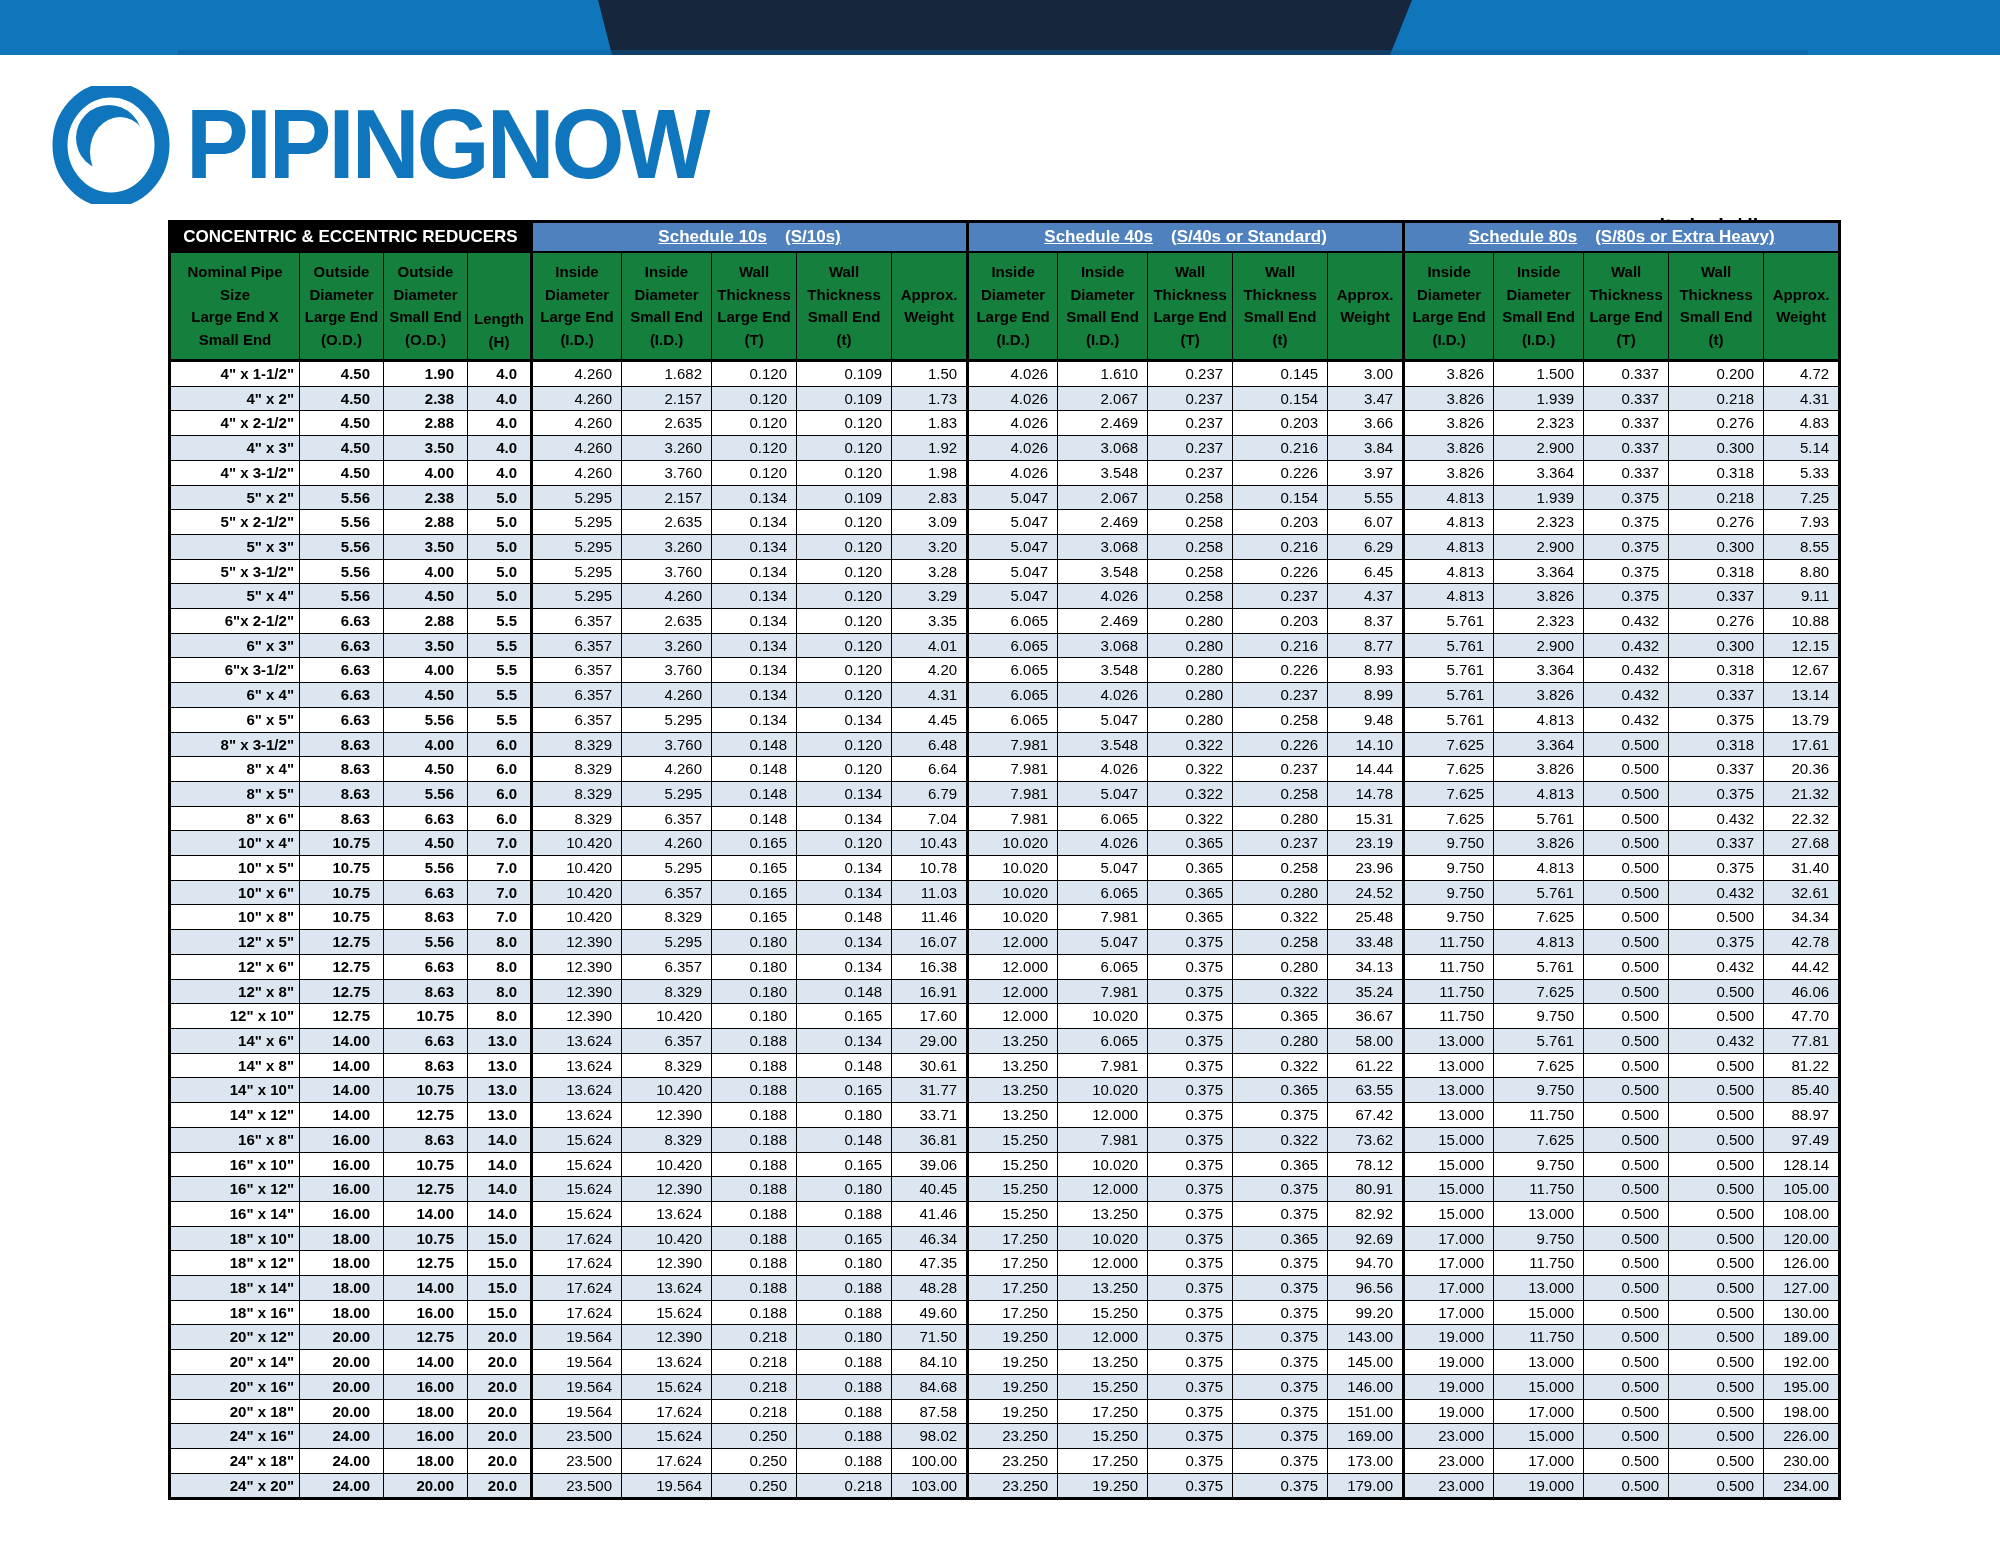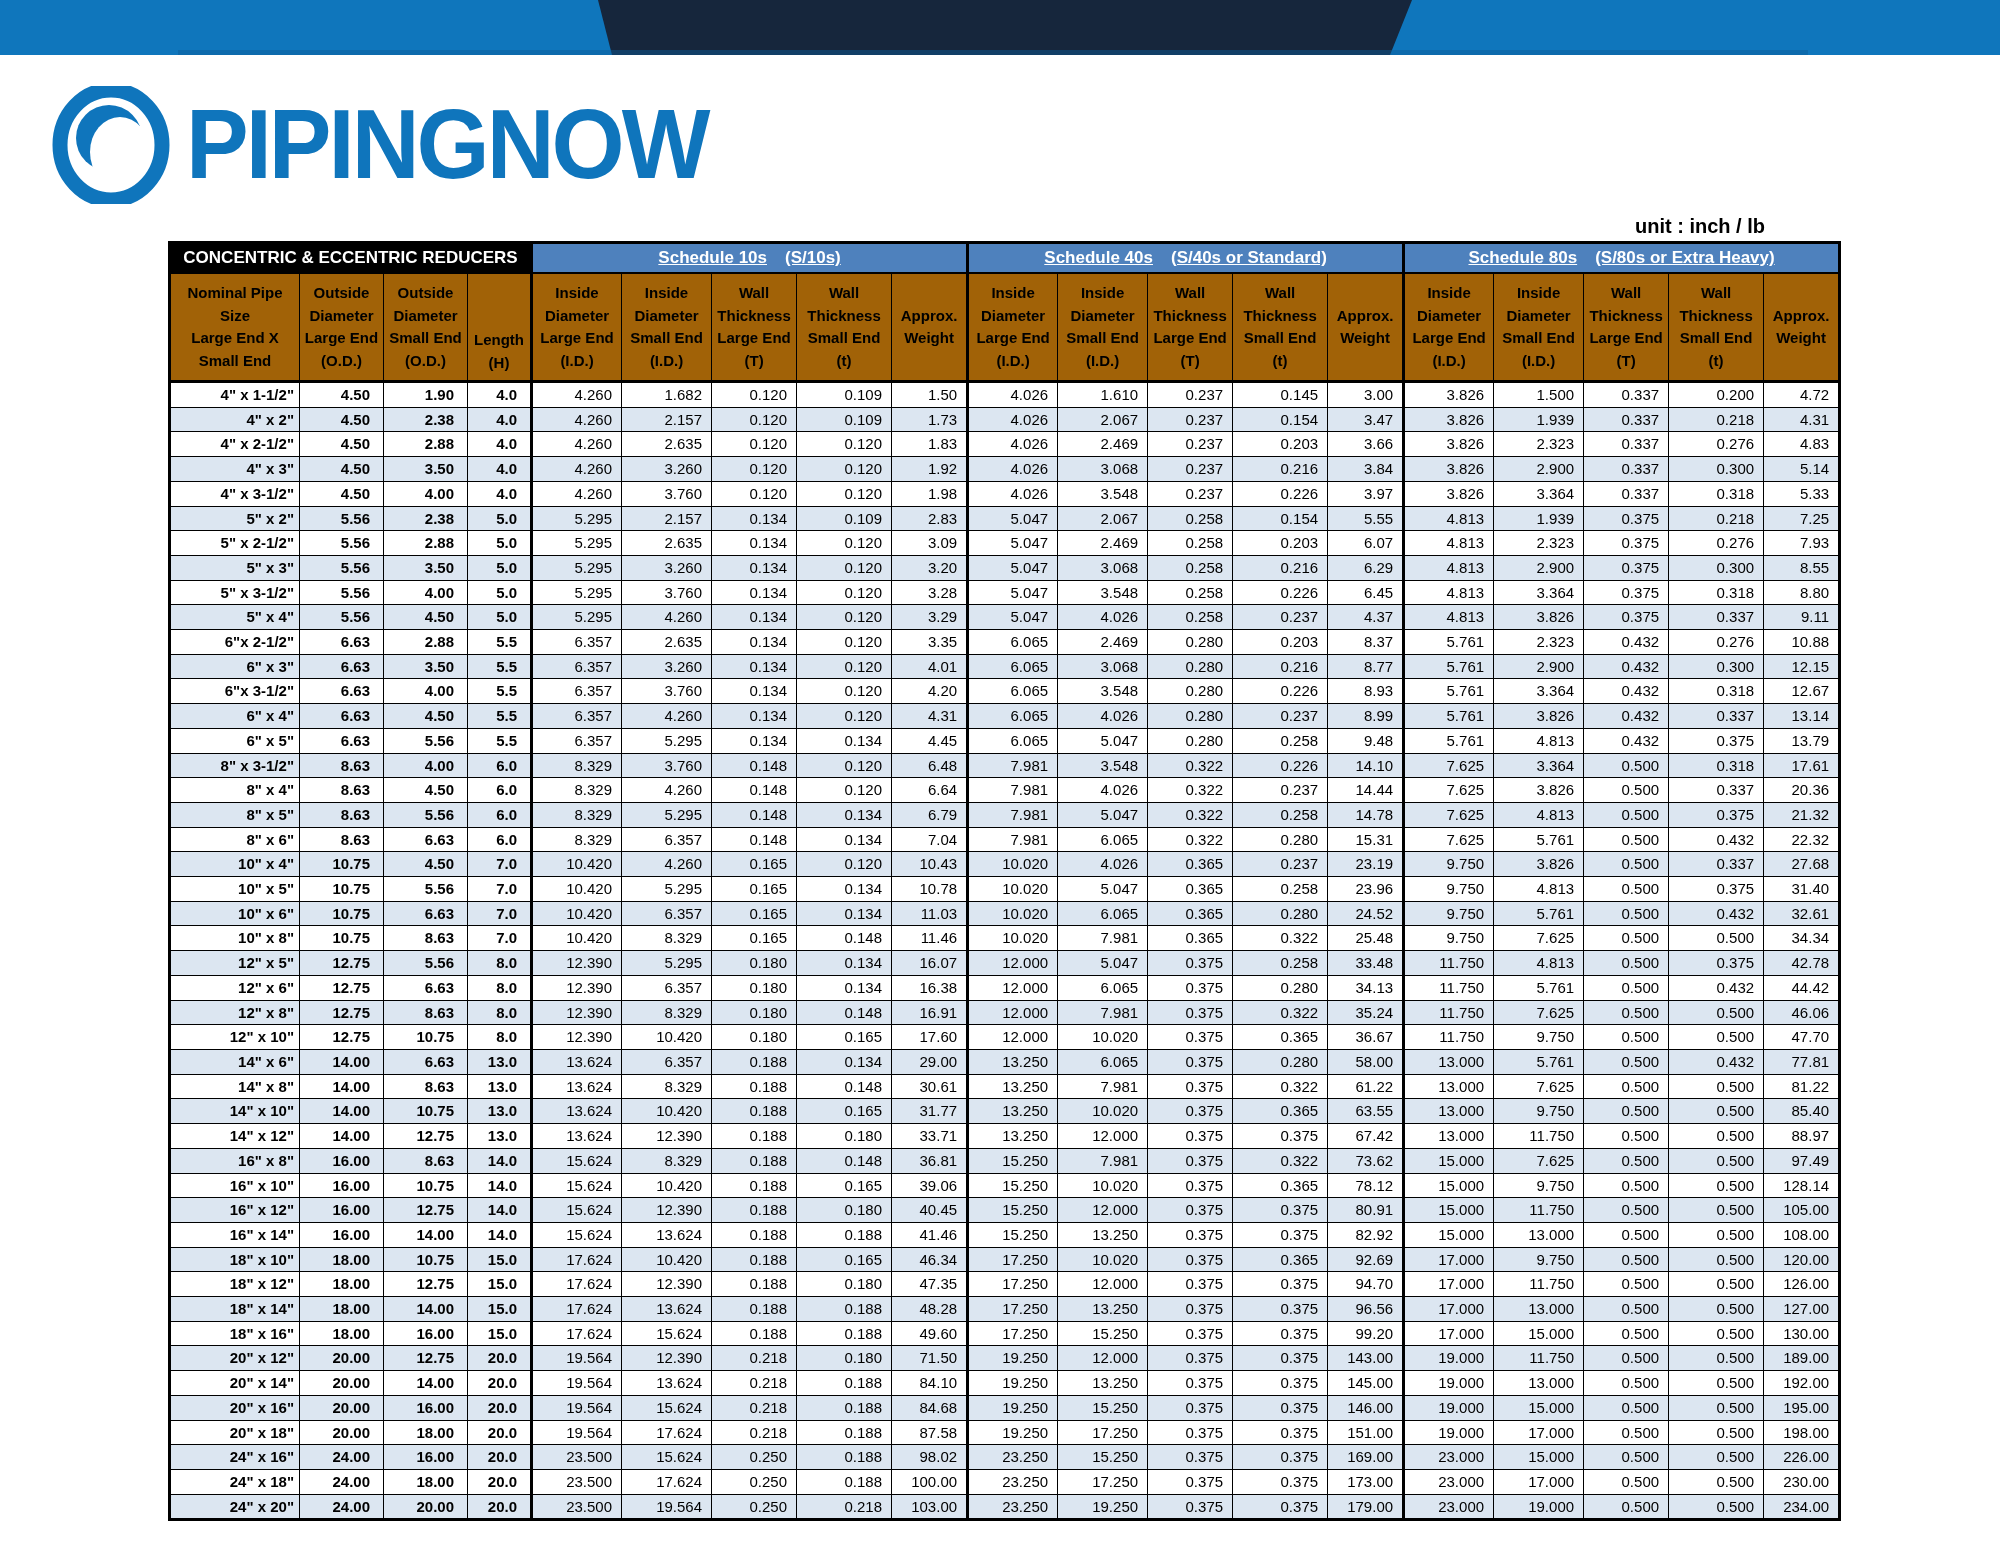--- a/index.html
+++ b/index.html
@@ -16,28 +16,28 @@
   
   .logo{position:absolute;top:86px;left:52px;display:flex;align-items:center;gap:16px;}
   .logo-text{font-size:94px;font-weight:bold;color:#0F75BC;letter-spacing:-3px;line-height:1;
         transform:scaleY(1.04);}
 
   
   .unit{position:absolute;top:215px;left:1555px;width:290px;text-align:center;
         font-size:20px;font-weight:bold;}
 
   
-  .tablewrap{position:absolute;top:241px;left:168px;}
+  .tablewrap{position:absolute;top:220px;left:168px;}
   table{border-collapse:collapse;table-layout:fixed;width:1666px;border:3px solid #000;background:#fff;}
   th,td{border:1px solid #000;overflow:hidden;white-space:nowrap;padding:0;}
   .group-row th{height:28px;font-size:17px;color:#fff;border-bottom:2px solid #000;}
   .title-cell{background:#000;font-size:16.5px;}
   .sched-cell{background:#4E81BD;}
   .gcell{display:flex;justify-content:center;align-items:center;gap:18px;text-decoration:underline;}
-  .head-row th{height:100px;background:#a16207;font-size:15px;font-weight:bold;line-height:1.5;
+  .head-row th{height:100px;background:#15803d;font-size:15px;font-weight:bold;line-height:1.5;
         vertical-align:middle;text-align:center;border-bottom:3px solid #000;}
   tbody td{height:23.7px;line-height:23.7px;font-size:15px;text-align:right;padding-right:9px;}
   tbody td:nth-child(-n+4){font-weight:bold;padding-right:13px;}
   tbody td:first-child{padding-right:5px;}
   tbody tr:nth-child(even) td{background:#DCE6F1;}
   .gs{border-left:3px solid #000 !important;}
 </style>
 </head>
 <body>
 

